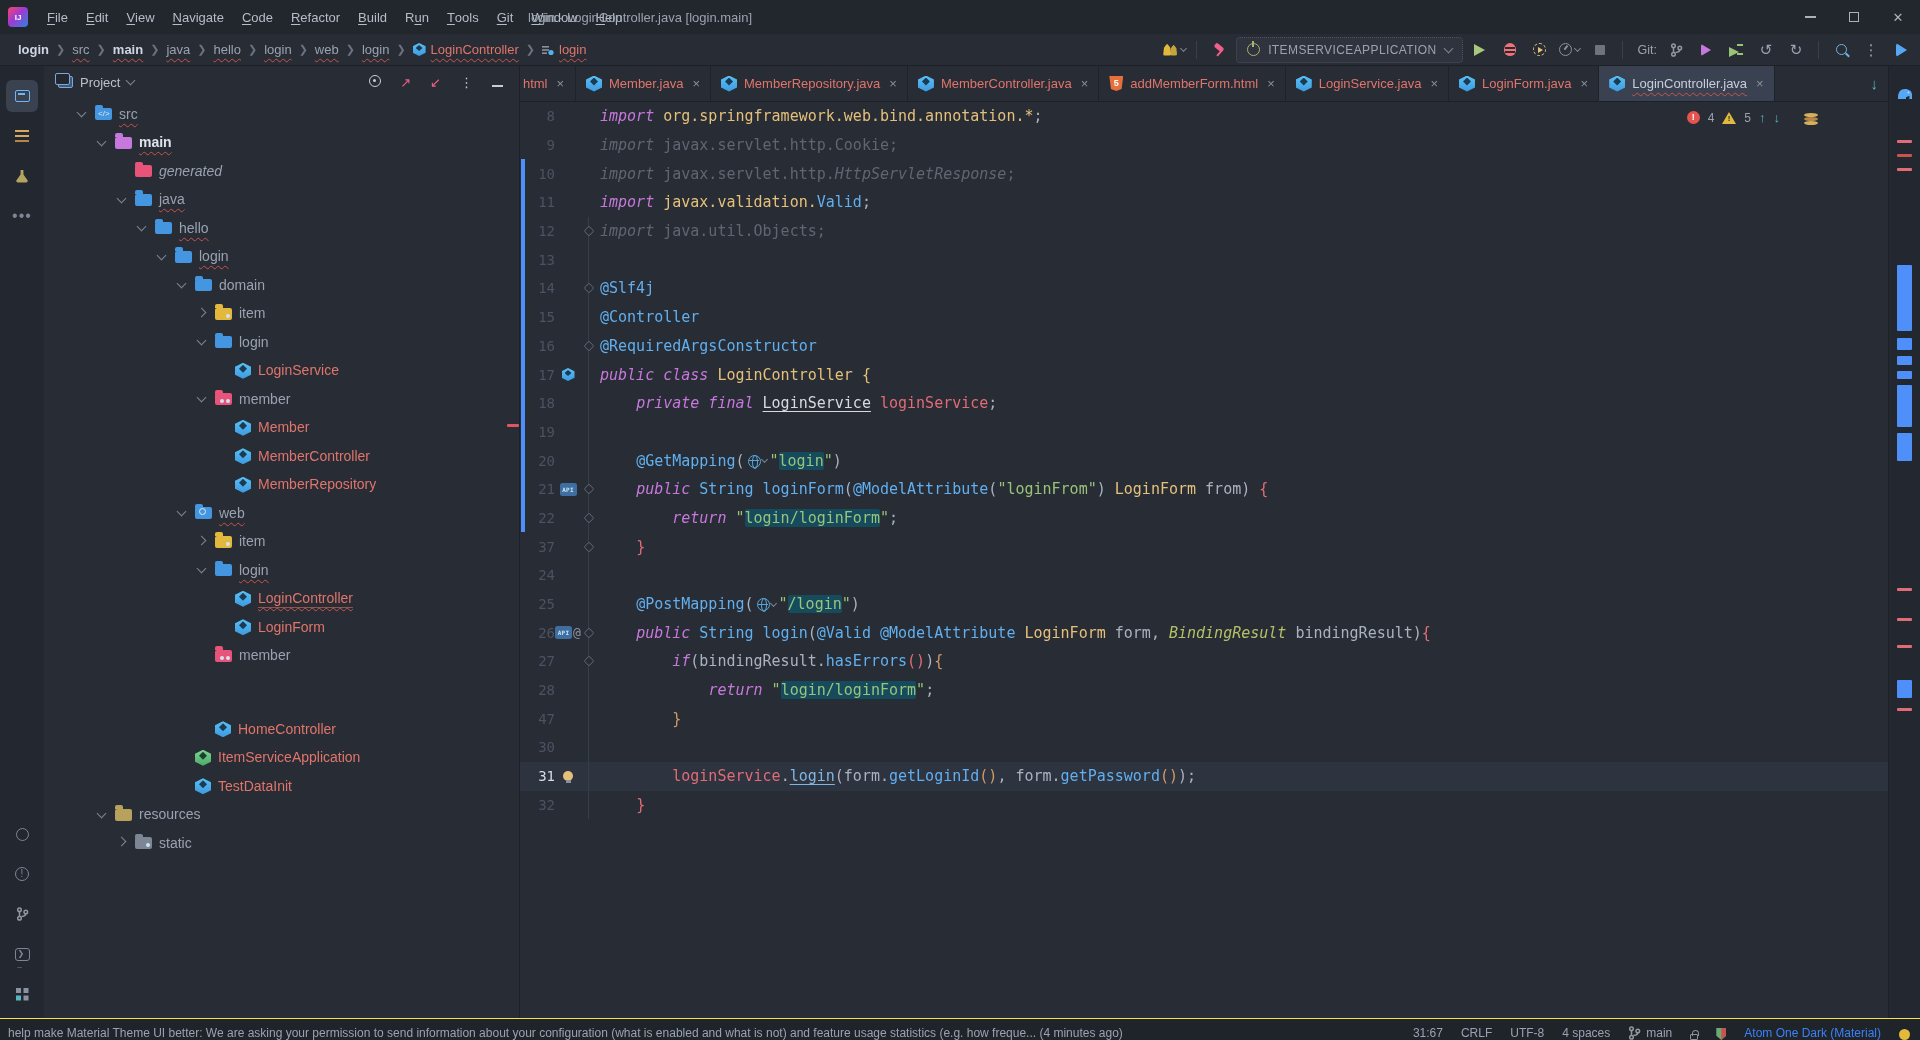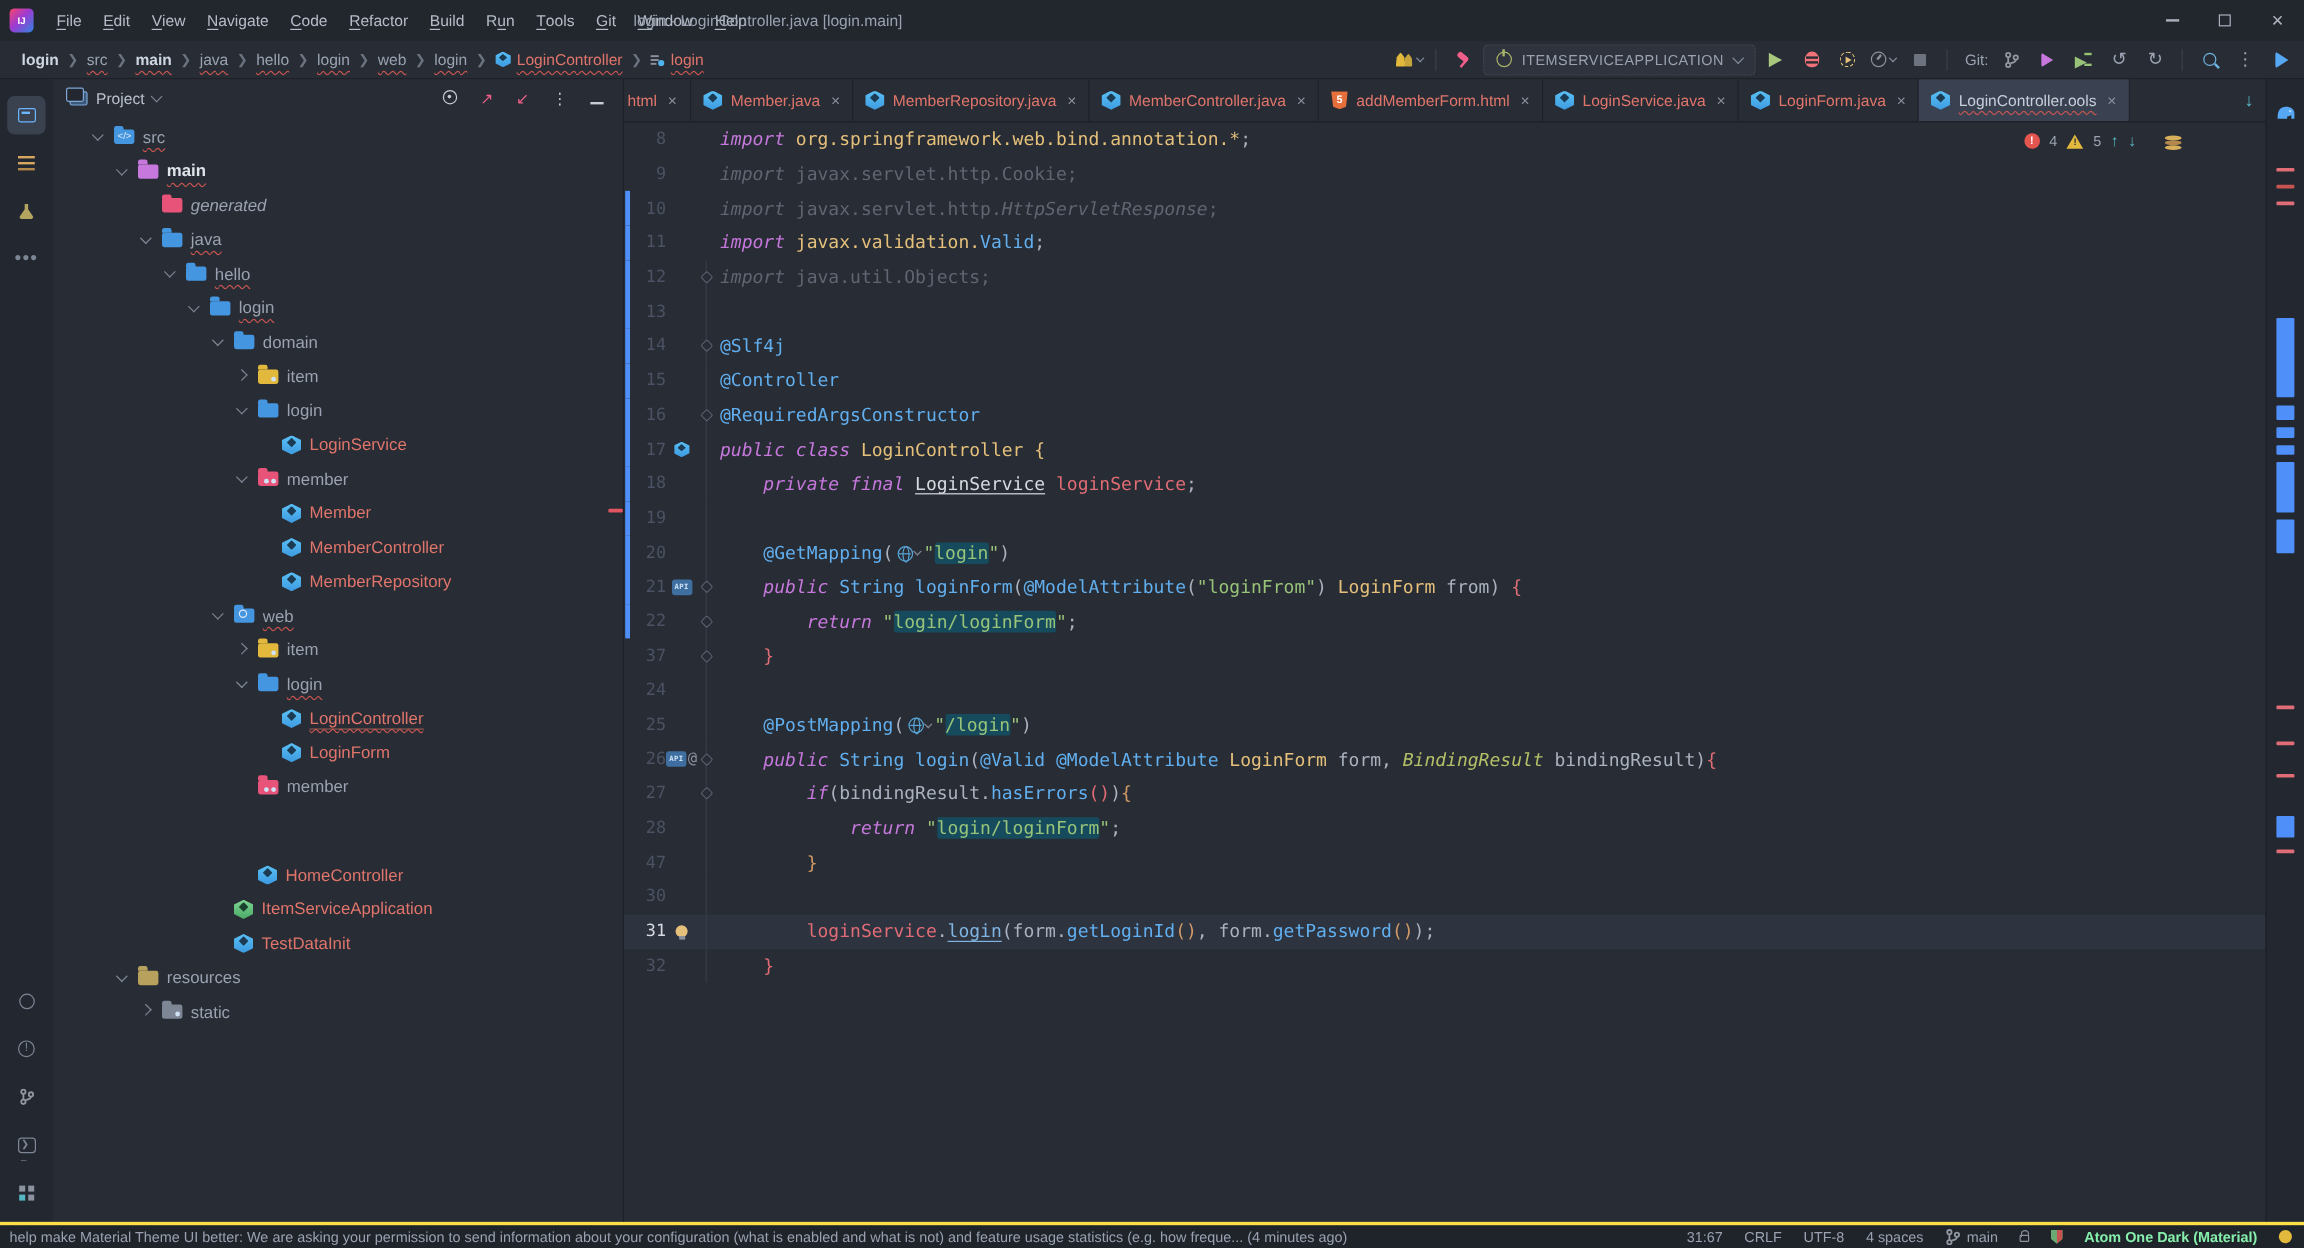--- a/index.html
+++ b/index.html
@@ -167,29 +167,29 @@
   .ic-cube.sm{width:13px;height:13px}
   .ic-cube.sm::after{left:3px;top:2px;width:7px;height:6px}
   .ic-api{width:17px;height:13px;background:#3f6fa0;border-radius:2.5px;color:#cfe3f5;font-size:6px;font-weight:bold;text-align:center;line-height:13px;letter-spacing:.3px}
   .ic-at{color:#8a919d;font-size:13px;font-family:"DejaVu Sans Mono",monospace}
   .ic-bulb{width:10px;height:10px;border-radius:50%;background:#e5c07b}
   .ic-bulb::after{content:"";position:absolute;left:2.5px;top:9px;width:5px;height:3px;background:#8a919d}
   
   .mark{position:absolute;left:8px;width:15px;border-radius:1px}
   .ic-elephant{width:18px;height:16px}
   
-  .statusbar{height:22px;background:#1f232a;border-top:3px solid #fde047;display:flex;align-items:center;font-size:12px;color:#9aa2b1;padding:0 10px 0 8px;gap:18px;flex:0 0 auto}
+  .statusbar{height:22px;background:#1f232a;border-top:1px solid #fde047;display:flex;align-items:flex-end;font-size:12px;color:#9aa2b1;padding:0 10px 0 8px;gap:18px;flex:0 0 auto}
   .sb-msg{flex:1;white-space:nowrap;overflow:hidden;text-overflow:ellipsis}
   .sb-item{display:flex;align-items:center;gap:5px;white-space:nowrap}
   .ic-lock{width:8px;height:6px;border:1.4px solid #8a919d;border-radius:1px;margin-top:3px}
   .ic-lock::before{content:"";position:absolute;left:0.5px;top:-5px;width:5px;height:5px;border:1.4px solid #8a919d;border-bottom:none;border-radius:4px 4px 0 0}
   .ic-shield{width:10px;height:12px;background:#6aab73;clip-path:polygon(0 0,100% 0,100% 65%,50% 100%,0 65%)}
   .ic-shield::after{content:"";position:absolute;left:5px;top:0;width:5px;height:12px;background:#c75450;clip-path:polygon(0 0,100% 0,100% 65%,0 100%)}
   .theme-dot{width:11px;height:11px;border-radius:50%;background:#e2b93d}
-  .sb-theme{color:#86efac;font-weight:bold}
+  .sb-theme{color:#3b82f6;font-weight:normal}
   svg{display:block}
 </style>
 </head>
 <body>
 
 <div class="col">
 
   <div class="titlebar">
     <span class="ic logo"></span>
     <div id="menu-list" style="display:flex;height:100%">
@@ -597,21 +597,21 @@
             <span class="lbl">LoginService.java</span>
             <span class="x">×</span>
           </div>
           <div class="tab">
             <span class="ic ic-cube"></span>
             <span class="lbl">LoginForm.java</span>
             <span class="x">×</span>
           </div>
           <div class="tab active">
             <span class="ic ic-cube"></span>
-            <span class="lbl">LoginController.ools</span>
+            <span class="lbl">LoginController.java</span>
             <span class="x">×</span>
           </div>
           <div class="tabs-right">
             <span class="ic-down-arrow">↓</span>
           </div>
         </div>
       <div class="inspect">
         <span class="ic ic-err">!</span>
           <span>4</span>
         <span class="ic ic-warn"></span>

